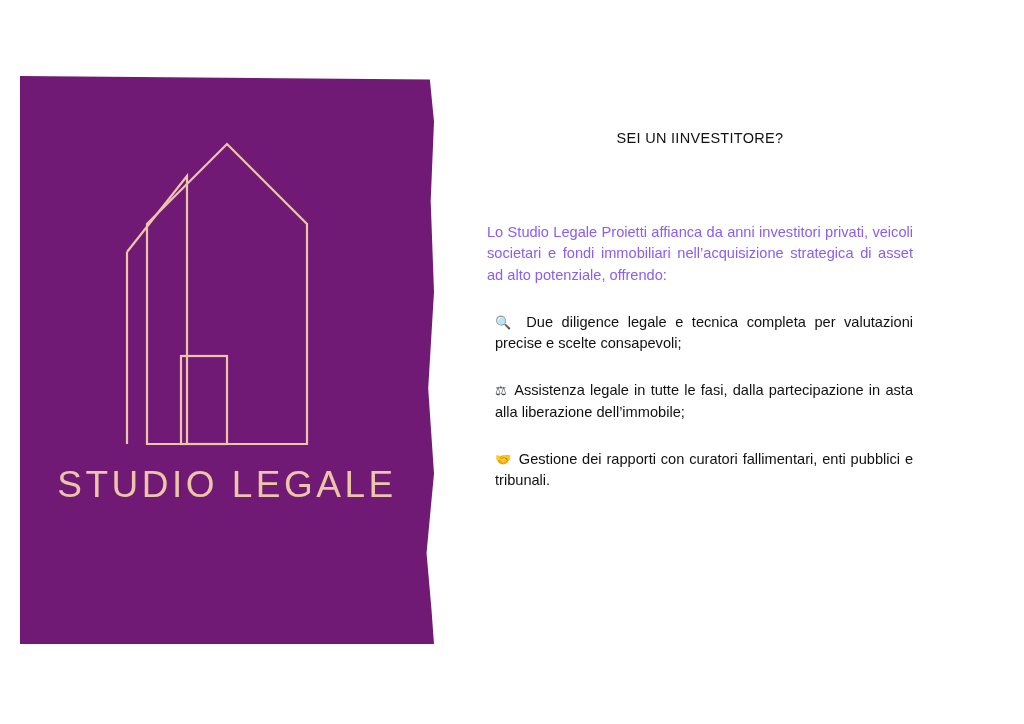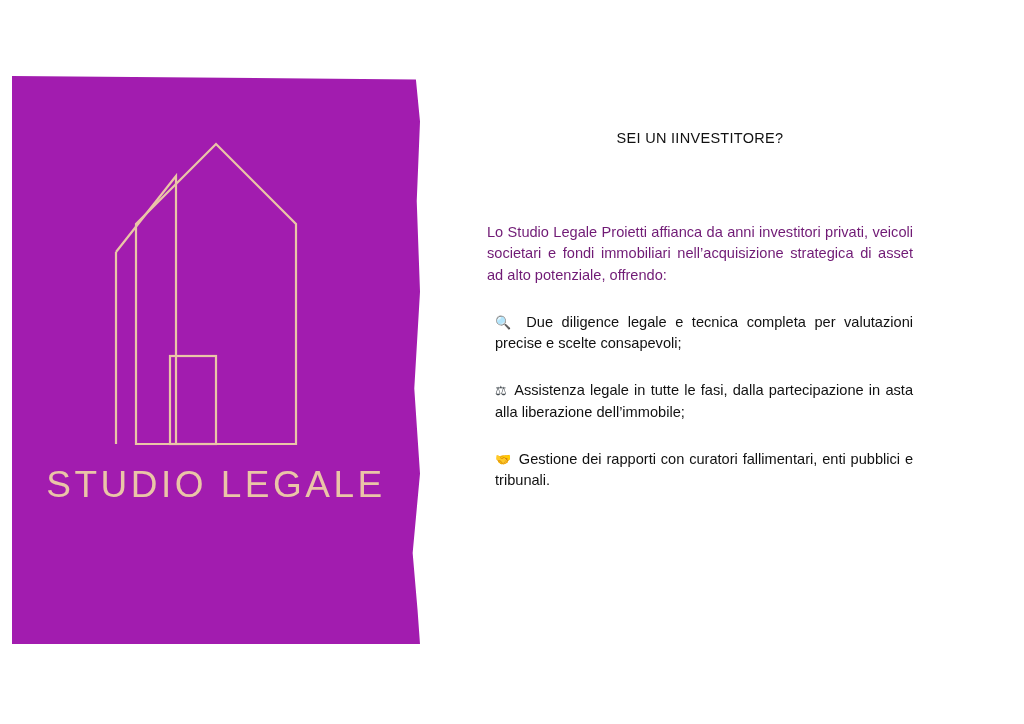--- a/index.html
+++ b/index.html
@@ -16,31 +16,32 @@
   .page {
     position: relative;
     width: 1024px;
     height: 724px;
     background: #ffffff;
   }
 
   
   .logo-panel {
     position: absolute;
-    left: 12px;
+    left: 20px;
     top: 76px;
     width: 408px;
     height: 568px;
-    background: #a21caf;
+    background: #701a75;
     border-radius: 0 0 0 0;
     
     clip-path: polygon(0% 0%, 99.0% 0.6%, 100% 8%, 99.2% 22%,
                        100% 38%, 98.6% 55%, 100% 70%, 98.2% 84%,
                        99.4% 94%, 100% 100%, 0% 100%);
     overflow: hidden;
+    padding-left: 6px;
   }
 
   .logo-mark {
     position: absolute;
     left: 50%;
     top: 38px;
     transform: translateX(-50%);
     width: 268px;
     height: 350px;
   }
@@ -78,21 +79,21 @@
   }
   .heading {
     font-size: 14.5px;
     color: #111111;
     text-align: center;
     letter-spacing: 0.3px;
     margin-bottom: 76px;
   }
   .para {
     font-size: 14.6px;
-    color: #701a75;
+    color: #8b5cf6;
     line-height: 1.46;
     text-align: justify;
     text-justify: inter-word;
     margin: 0 0 26px 0;
   }
   .para:last-child { margin-bottom: 0; }
 
   .bullet {
     position: relative;
     font-size: 14.6px;

